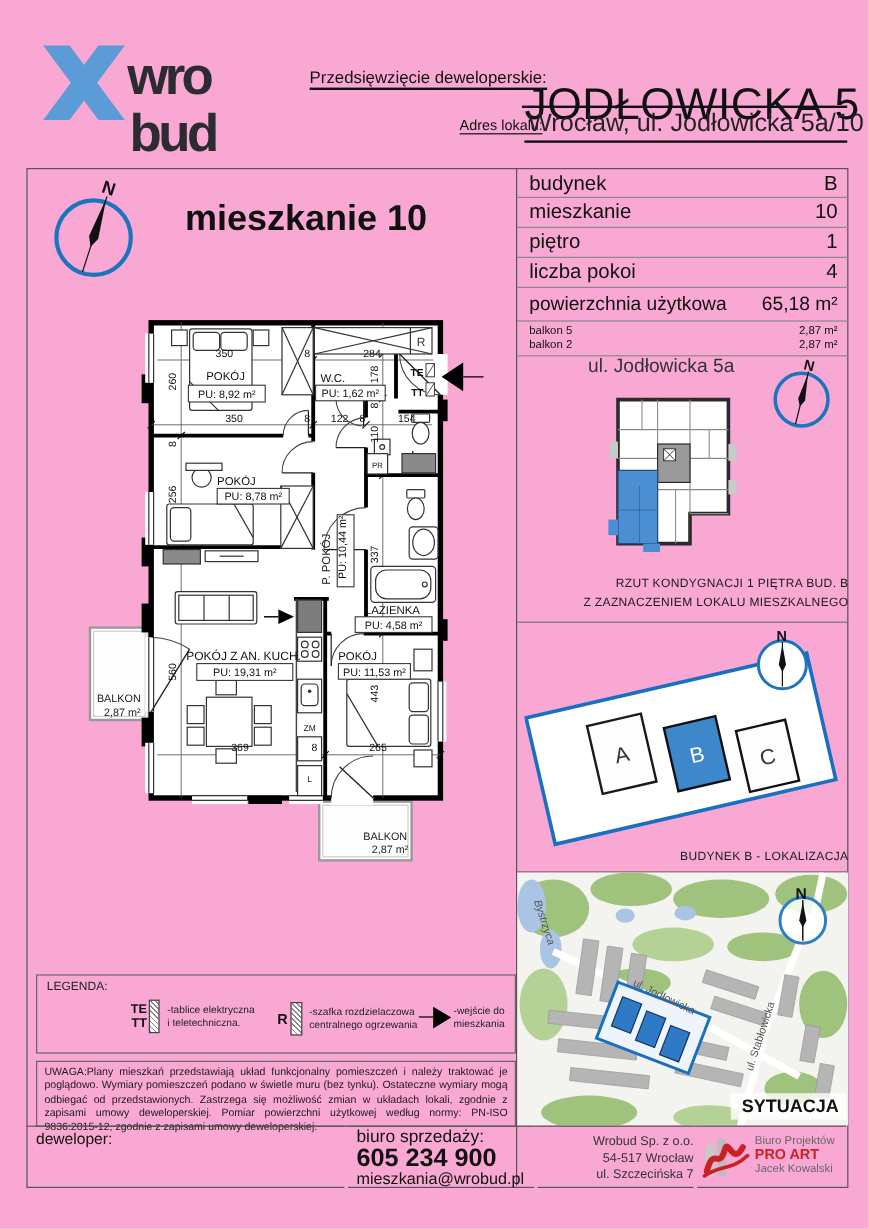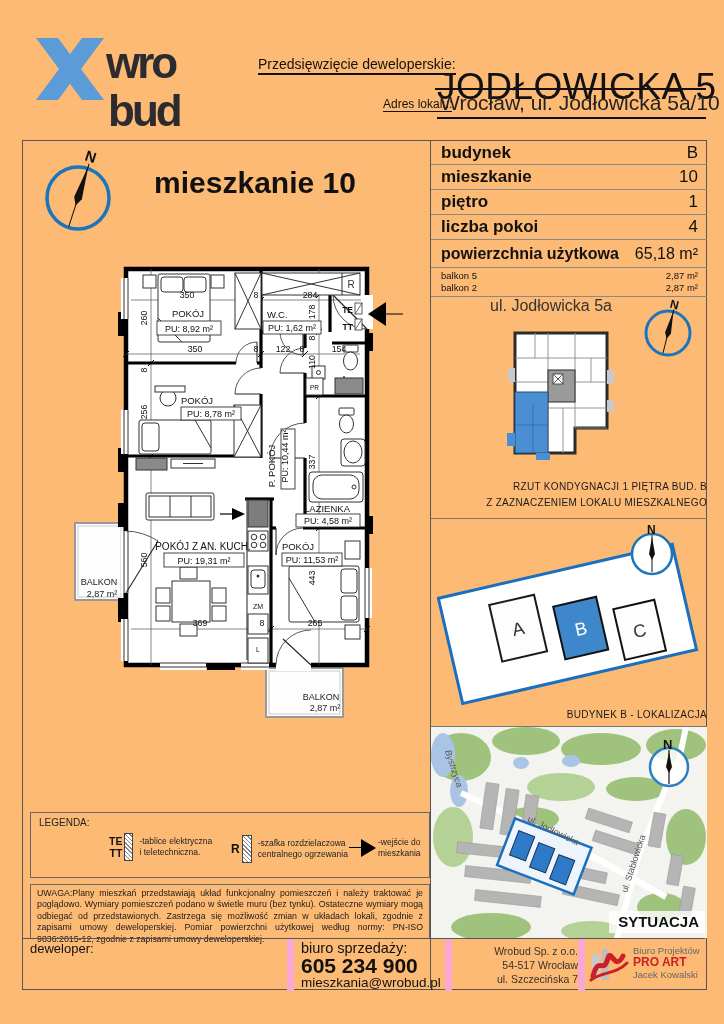--- a/index.html
+++ b/index.html
@@ -1,50 +1,50 @@
 <!DOCTYPE html>
 <html><head>
 <meta charset="utf-8">
 <style>
   html,body{margin:0;padding:0;background:#e8e8e8;}
-  .page{position:relative;width:724px;height:1024px;background:#fdba74;
+  .page{position:relative;width:724px;height:1024px;background:#f9a8d4;
         font-family:"Liberation Sans",sans-serif;color:#111;overflow:hidden;margin:0 auto;}
   .abs{position:absolute;}
   
   .proj-label{font-size:14px;border-bottom:2px solid #111;padding-bottom:1px;color:#111;}
   .proj-name{font-size:37px;font-weight:400;letter-spacing:.5px;white-space:nowrap;margin-top:24px;}
   .addr-label{font-size:12px;border-bottom:1.5px solid #111;color:#111;}
   .addr-val{font-size:21px;color:#222;white-space:nowrap;}
   .hline{background:#111;height:2px;}
   .hline2{background:#111;height:1.5px;}
   
   .frame{border:1.5px solid #555;}
   .vdivider{border-left:1.5px solid #555;}
   .hdiv{border-top:1px solid #777;}
   
   .irow{display:flex;justify-content:space-between;align-items:center;
         border-bottom:1px solid #888;padding:0 9px 0 10px;}
-  .irow .lab{font-size:17px;font-weight:bold;}
+  .irow .lab{font-size:17px;}
   .irow .val{font-size:17px;}
   .arow .lab,.arow .val{font-size:16px;}
   .brow{display:flex;justify-content:space-between;padding:0 9px 0 10px;font-size:9.5px;line-height:12px;}
   .street-head{font-size:16px;color:#333;text-align:center;}
   .cap{font-size:10px;color:#1a1a1a;text-align:right;letter-spacing:.3px;}
   .plan-title{font-size:30px;font-weight:600;color:#111;text-align:center;white-space:nowrap;}
   
   .legend-box{border:1px solid #666;}
   .legend-title{font-size:10px;color:#222;}
   .leg-txt{font-size:8.5px;color:#222;white-space:pre-line;line-height:1.25;}
   .hatch{background:repeating-linear-gradient(45deg,#888 0 1px,#fff 1px 3px);border:1px solid #444;}
   .sym-te{font-size:10.5px;font-weight:700;line-height:12px;}
   .arrow-right{width:0;height:0;border-left:15px solid #000;border-top:9px solid transparent;border-bottom:9px solid transparent;}
   
   .notice-box{border:1px solid #666;font-size:8.8px;line-height:1.3;color:#1a1a1a;text-align:justify;padding:3px 6px;}
   
-  .fcell{border-left:7px solid #f9a8d4;}
+  .fcell{border-left:3px solid #f9a8d4;}
   .dev-label{font-size:13px;}
   .dev-url{font-size:28px;letter-spacing:.5px;white-space:nowrap;}
   .off-label{font-size:14.5px;}
   .off-phone{font-size:21px;font-weight:700;white-space:nowrap;}
   .off-mail{font-size:13.5px;white-space:nowrap;}
   .co-lines{font-size:10.5px;color:#333;text-align:right;line-height:14px;}
   .st1,.st3{font-size:9.5px;color:#666;line-height:11px;white-space:nowrap;}
   .st2{font-size:12px;font-weight:700;color:#cc2027;line-height:13px;}
   
   text{font-family:"Liberation Sans",sans-serif;}

